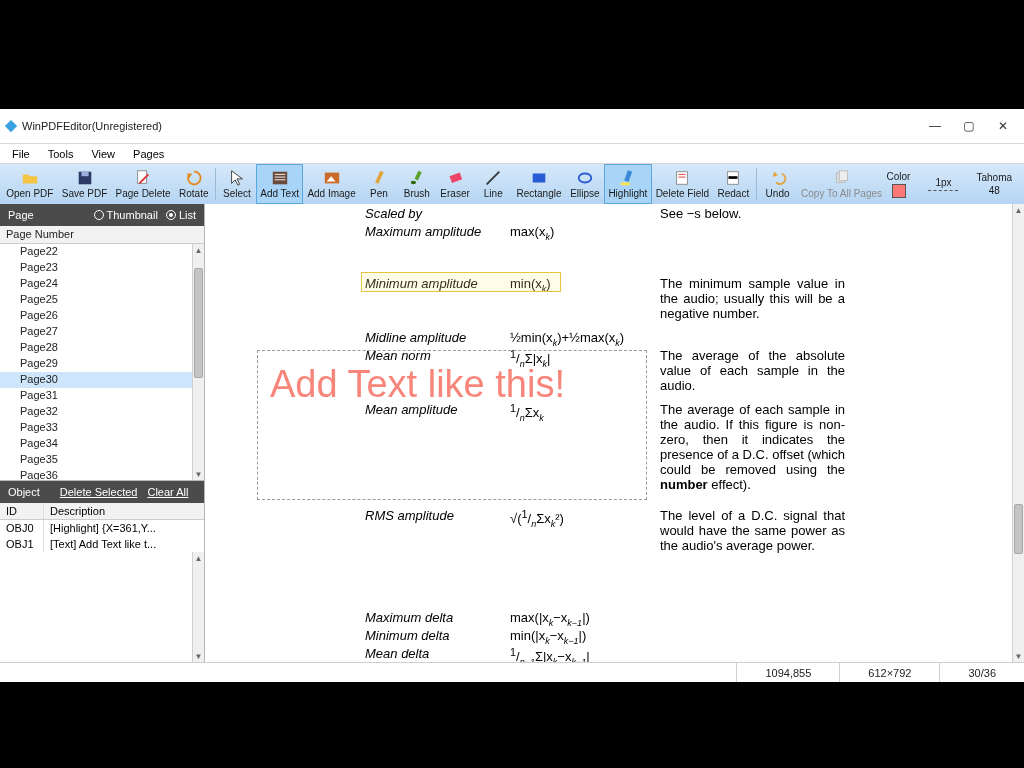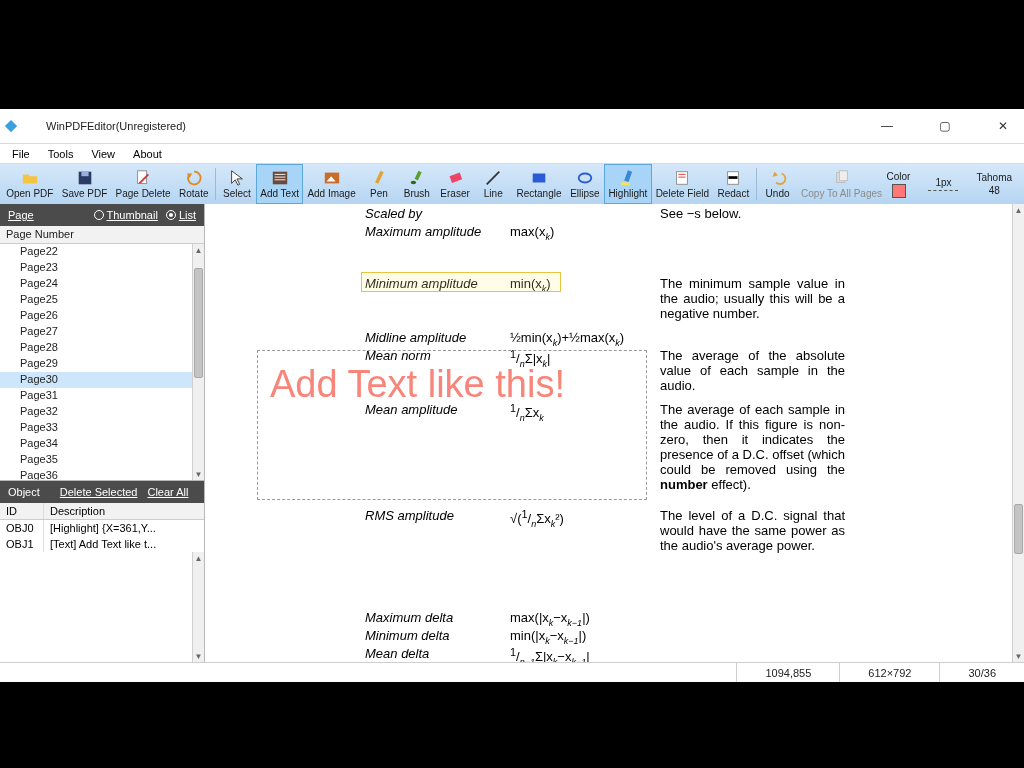--- a/index.html
+++ b/index.html
@@ -1,20 +1,20 @@
 <!DOCTYPE html>
 <html><head>
 <meta charset="utf-8">
 <style>
   * { box-sizing: border-box; margin: 0; padding: 0; font-family: "Segoe UI", Tahoma, sans-serif; }
   body { background: #000; width: 1024px; height: 768px; overflow: hidden; }
   .app-frame { position: absolute; left: 0; top: 109px; width: 1024px; height: 573px; background: #fff; display: flex; flex-direction: column; }
 
   
-  .titlebar { height: 34px; background: #fff; display: flex; align-items: center; padding: 17px 4px; font-size: 11px; color: #222; border-bottom: 1px solid #d9d9d9; gap: 24px; }
+  .titlebar { height: 34px; background: #fff; display: flex; align-items: center; padding: 17px 4px; font-size: 11px; color: #222; border-bottom: 1px solid #d9d9d9; }
   .titlebar .ticon { width: 14px; height: 14px; margin-right: 4px; display:inline-block; }
   .titlebar .spacer { flex: 1; }
   .winbtn { width: 34px; height: 20px; display:flex; align-items:center; justify-content:center; font-size:12px; color:#333; }
 
   
   .menubar { height: 20px; background: #fff; display:flex; align-items:center; padding: 0 4px; font-size: 11px; gap: 2px; border-bottom:1px solid #d9d9d9;}
   .menuitem { padding: 9px 8px; }
 
   
   .toolbar { height: 40px; background: linear-gradient(#d6e8fa,#b5d5f2); display:flex; align-items:stretch; padding: 0 2px; font-size: 10px; color:#1a1a1a; }
@@ -25,21 +25,21 @@
   .toolbar .tail { margin-left:auto; display:flex; align-items:center; gap:18px; padding-right:10px; font-size:10px; }
   .tail .stack { display:flex; flex-direction:column; align-items:center; gap:2px; }
   .swatch { width:14px; height:14px; background:#f77; border:1px solid #555; }
   .sep { width:1px; background:#9bbad6; margin:4px 2px; }
 
   
   .body { flex:1; display:flex; min-height:0; }
 
   
   .left { width:205px; background:#fff; display:flex; flex-direction:column; border-right:1px solid #b8b8b8; }
-  .panelhead { height:22px; background:#4b4b4b; color:#fff; display:flex; align-items:center; padding:0 8px; font-size:11px;text-decoration:underline; }
+  .panelhead { height:22px; background:#4b4b4b; color:#fff; display:flex; align-items:center; padding:0 8px; font-size:11px; }
   .panelhead .sp { flex:1; }
   .radio { display:flex; align-items:center; gap:3px; margin-left:8px; }
   .radio .rdot { width:10px; height:10px; border-radius:50%; border:1px solid #fff; display:inline-block; position:relative;}
   .radio .rdot.on::after { content:""; position:absolute; inset:2px; background:#fff; border-radius:50%; }
   .colhead { height:18px; background:#f2f2f2; border-bottom:1px solid #ccc; font-size:11px; padding:2px 6px; color:#222; }
   .pagelist { flex:1; overflow:hidden; position:relative; }
   .pagelist .items { position:absolute; inset:0 12px 0 0; overflow:hidden; }
   .prow { height:16px; font-size:11px; padding:1px 20px; color:#222; }
   .prow.sel { background:#cee6fb; }
   .vscroll { position:absolute; right:0; top:0; bottom:0; width:12px; background:#f0f0f0; border-left:1px solid #d0d0d0; }
@@ -93,21 +93,21 @@
     <span class="spacer"></span>
     <div class="winbtn">—</div>
     <div class="winbtn">▢</div>
     <div class="winbtn">✕</div>
   </div>
 
   <div class="menubar">
     <div class="menuitem">File</div>
     <div class="menuitem">Tools</div>
     <div class="menuitem">View</div>
-    <div class="menuitem">About</div>
+    <div class="menuitem">Pages</div>
   </div>
 
   <div class="toolbar">
     <div class="tbtn">
       <span class="ic">
           <svg viewBox="0 0 20 20">
             <path d="M2 6h6l2 2h8v8H2z" fill="#f4c542"></path>
           </svg>
         </span>
       <span class="lbl">Open PDF</span>

